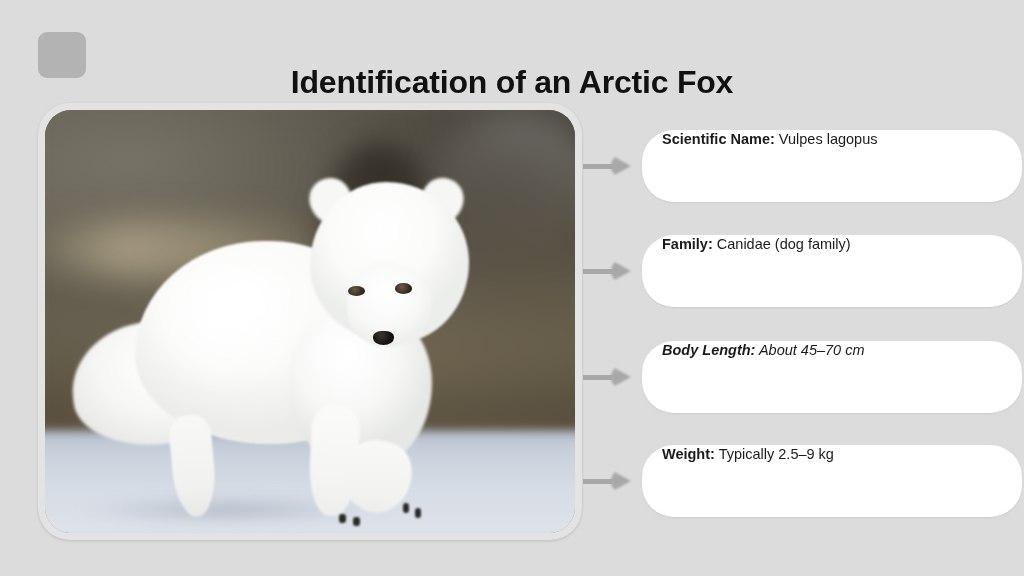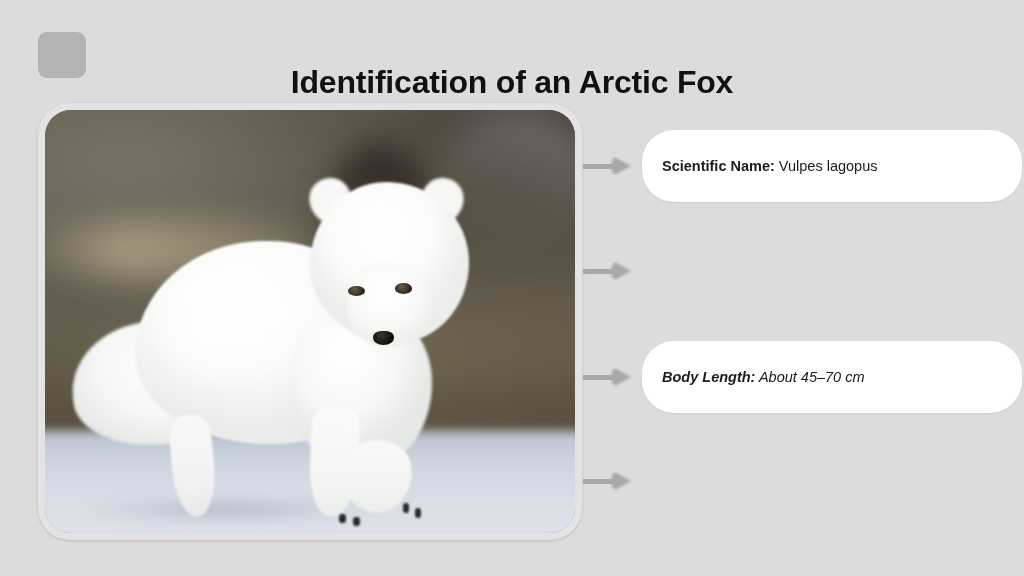--- a/index.html
+++ b/index.html
@@ -311,21 +311,21 @@
 
   
   .card {
     position: absolute;
     left: 642px;
     width: 380px;
     height: 72px;
     background: #ffffff;
     border-radius: 32px;
     display: flex;
-    align-items: center;
+    align-items: flex-start;
     box-shadow: 0 1px 2px rgba(0,0,0,0.07);
   }
   .card-text {
     padding-left: 20px;
     padding-right: 14px;
     font-size: 14.5px;
     color: #1b1b1b;
     line-height: 1.3;
   }
   .card-label {
@@ -396,22 +396,34 @@
     <div class="head"></div>
   </div>
 
   <div class="card" style="top:130px;">
     <div class="card-text">
       <span class="card-label">Scientific Name:</span>
       <span class="card-value">Vulpes lagopus</span>
     </div>
   </div>
 
+  <div class="card" style="top:235px;">
+    <div class="card-text">
+      <span class="card-label">Family:</span>
+      <span class="card-value">Canidae (dog family)</span>
+    </div>
+  </div>
 
   <div class="card" style="top:341px;font-style:italic;">
     <div class="card-text">
       <span class="card-label">Body Length:</span>
       <span class="card-value">About 45–70 cm</span>
     </div>
   </div>
 
+  <div class="card" style="top:445px;">
+    <div class="card-text">
+      <span class="card-label">Weight:</span>
+      <span class="card-value">Typically 2.5–9 kg</span>
+    </div>
+  </div>
 
 </div>
 
 </body></html>

